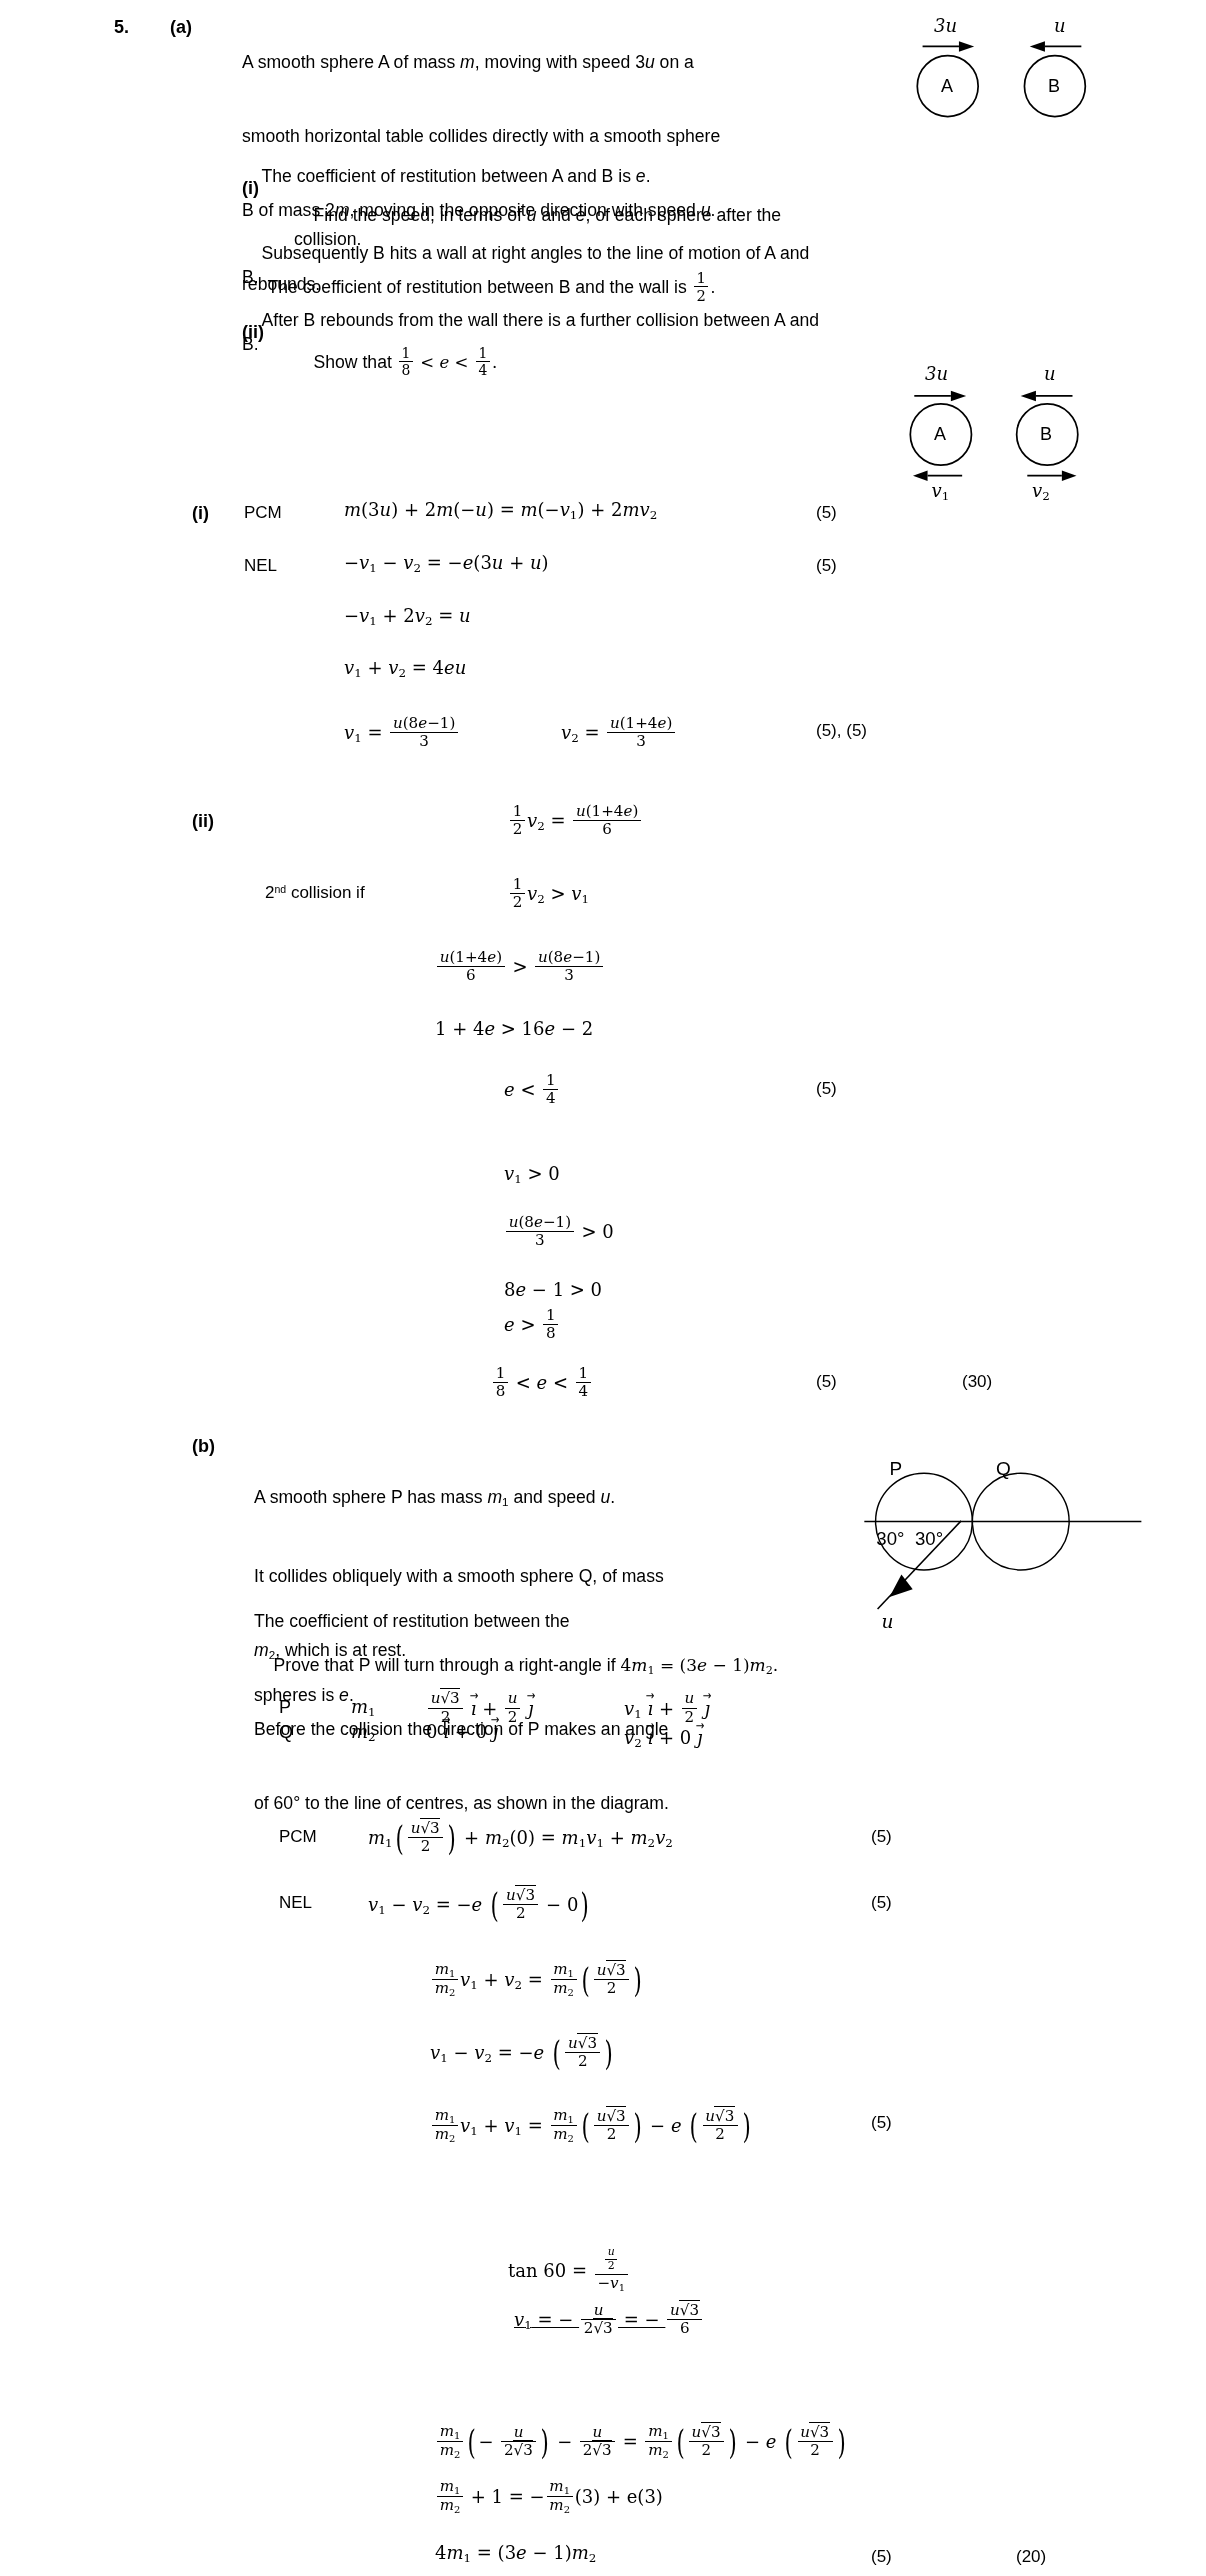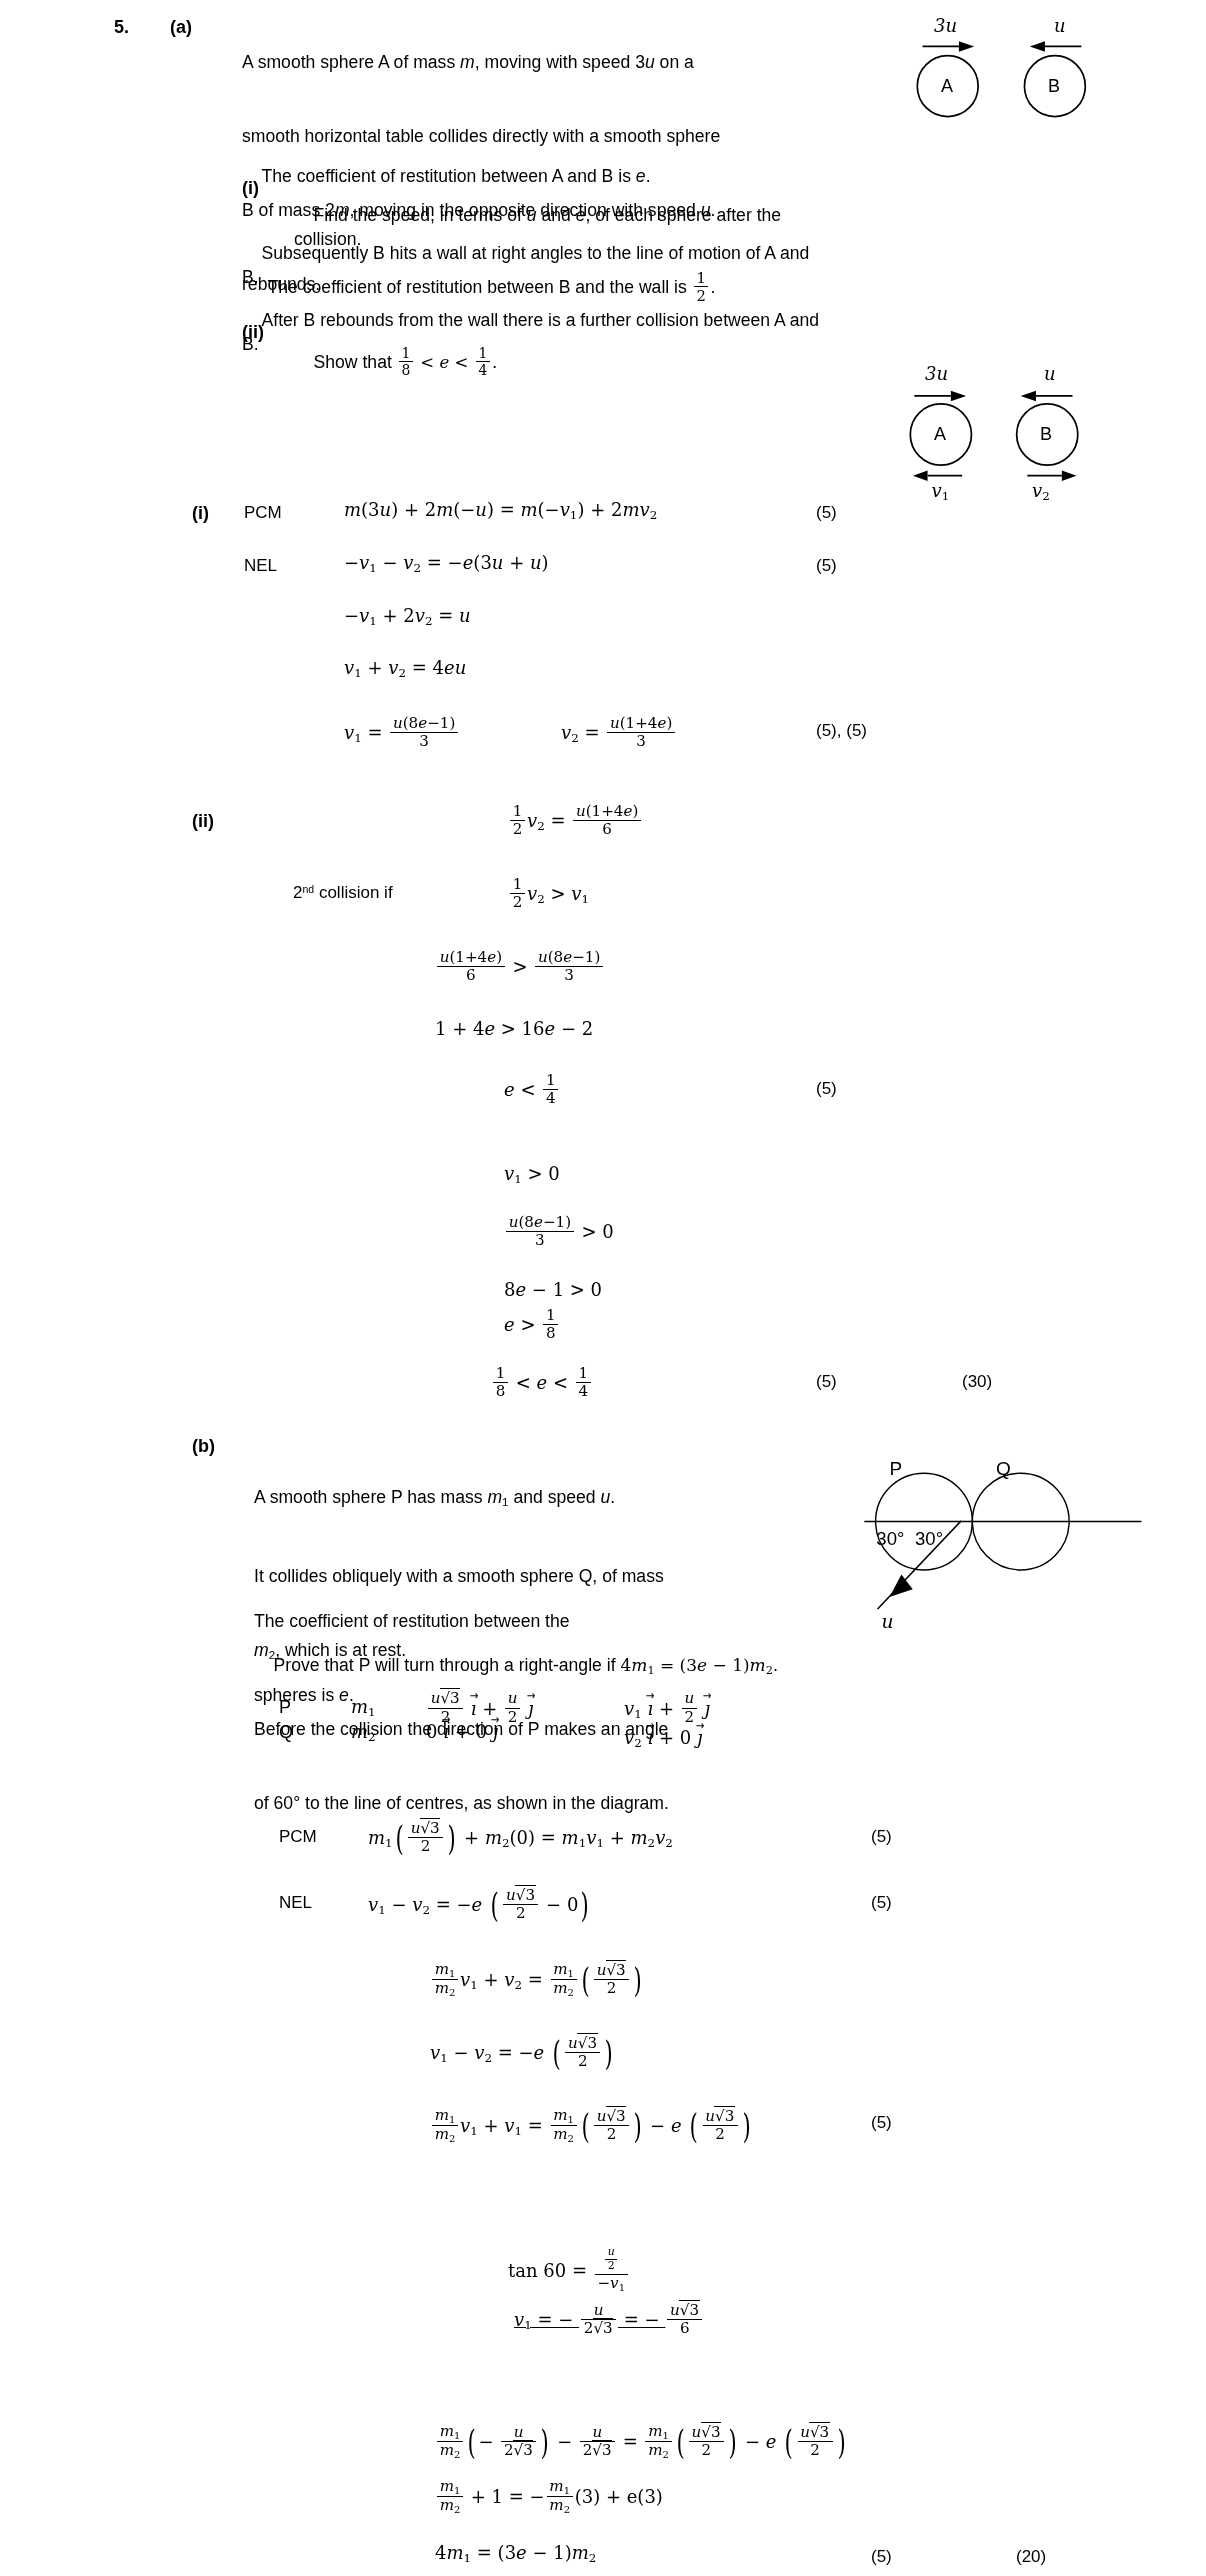--- a/index.html
+++ b/index.html
@@ -256,21 +256,21 @@
   <div class="abs math" style="left:508px; top:804px;">
     <span class="frac">
         <span class="num">1</span>
         <span class="den">2</span>
       </span><em class="it">v</em><sub>2</sub> = <span class="frac">
         <span class="num"><em class="it">u</em>(1+4<em class="it">e</em>)</span>
         <span class="den">6</span>
       </span>
   </div>
 
-  <div class="abs label" style="left:265px; top:883px;margin-left:28px;">2<sup>nd</sup> collision if</div>
+  <div class="abs label" style="left:265px; top:883px;">2<sup>nd</sup> collision if</div>
 
   <div class="abs math" style="left:508px; top:877px;">
     <span class="frac">
         <span class="num">1</span>
         <span class="den">2</span>
       </span><em class="it">v</em><sub>2</sub> &gt; <em class="it">v</em><sub>1</sub>
   </div>
 
   <div class="abs math" style="left:435px; top:950px;">
     <span class="frac">

